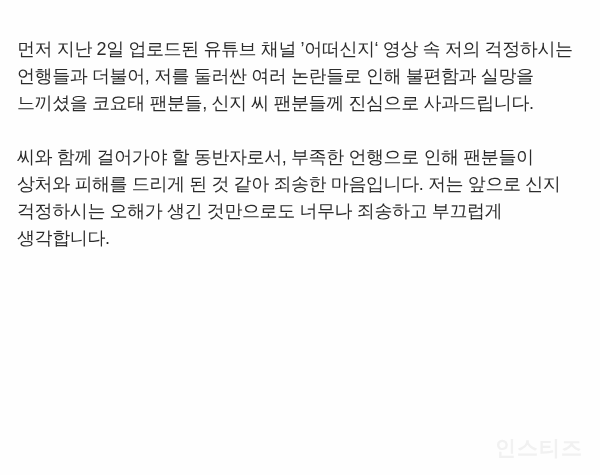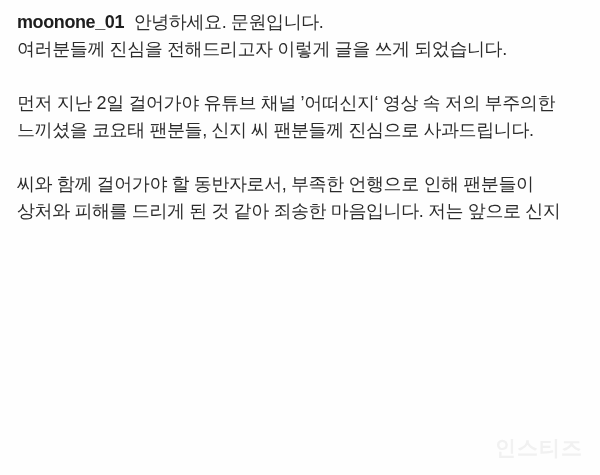--- a/index.html
+++ b/index.html
@@ -43,36 +43,32 @@
     letter-spacing: 1px;
     color: #f1f1f1;
     user-select: none;
   }
 </style>
 </head>
 <body>
 
 <div class="post">
 
-  <p class="para">
-    <span class="line">
-      <span class="username">moonone_01</span>
-      <span>안녕하세요. 문원입니다.</span>
-    </span>
-    <span class="line">여러분들께 진심을 전해드리고자 이렇게 글을 쓰게 되었습니다.</span>
-  </p>
 
   <p class="para">
   </p>
 
   <p class="para">
-    <span class="line">먼저 지난 2일 걸어가야 유튜브 채널 ’어떠신지‘ 영상 속 저의 부주의한</span>
+    <span class="line">먼저 지난 2일 업로드된 유튜브 채널 ’어떠신지‘ 영상 속 저의 걱정하시는</span>
+    <span class="line">언행들과 더불어, 저를 둘러싼 여러 논란들로 인해 불편함과 실망을</span>
     <span class="line">느끼셨을 코요태 팬분들, 신지 씨 팬분들께 진심으로 사과드립니다.</span>
   </p>
 
   <p class="para">
     <span class="line">씨와 함께 걸어가야 할 동반자로서, 부족한 언행으로 인해 팬분들이</span>
     <span class="line">상처와 피해를 드리게 된 것 같아 죄송한 마음입니다. 저는 앞으로 신지</span>
+    <span class="line">걱정하시는 오해가 생긴 것만으로도 너무나 죄송하고 부끄럽게</span>
+    <span class="line">생각합니다.</span>
   </p>
 
 </div>
 
 <div class="watermark">인스티즈</div>
 
 </body></html>

